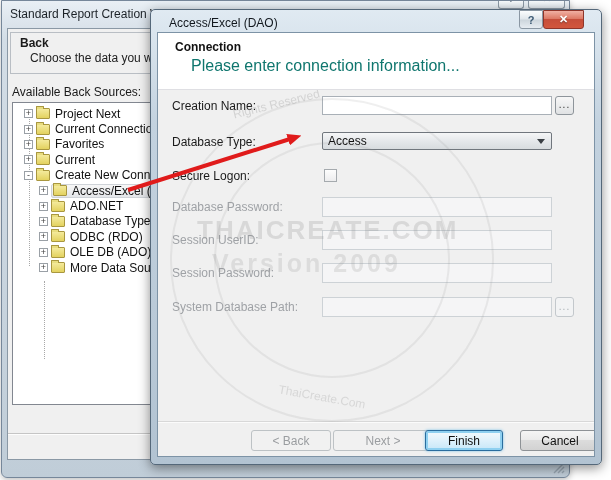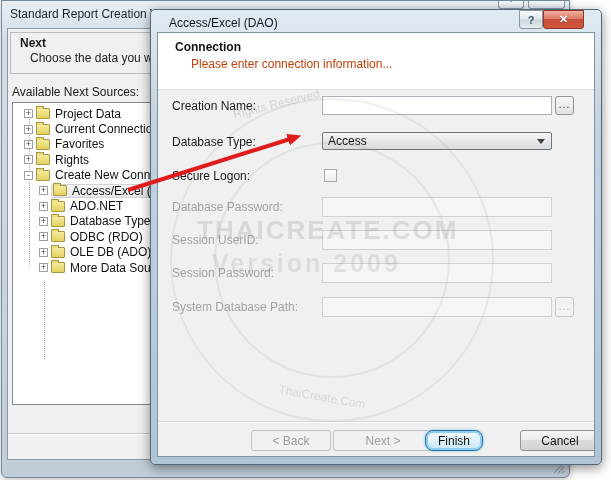--- a/index.html
+++ b/index.html
@@ -50,21 +50,21 @@
   .cap-btn{position:absolute;top:0;height:19px;border-radius:0 0 3px 3px;border:1px solid #7e5a50;
     display:flex;align-items:center;justify-content:center;font-size:11px;cursor:default;}
   .help-btn{left:368px;width:24px;background:linear-gradient(#fbfdfe,#dfe6eb 48%,#ccd5dc 52%,#e6ecf1);
     border-color:#8a97a3;color:#3c5a74;font-weight:bold;}
   .close-btn{left:392px;width:41px;background:linear-gradient(#f0b0a3 0%,#dd7a66 45%,#c64e3a 50%,#d2563d 100%);
     border-color:#8e352a;color:#fff;font-weight:bold;text-shadow:0 1px 1px rgba(0,0,0,.4);}
   .dlg-content{position:absolute;left:6px;right:6px;top:22px;bottom:7px;background:#f0f0f0;
     border:1px solid #7d93a6;overflow:hidden;}
   .dlg-header{position:absolute;left:0;right:0;top:0;height:57px;background:#fff;border-bottom:1px solid #dfdfe3;padding-left:17px;}
   .hdr-title{position:absolute;left:17px;top:7px;font-size:12px;font-weight:bold;color:#111;}
-  .hdr-sub{position:absolute;left:33px;top:24px;font-size:12px;color:#c2410c;}
+  .hdr-sub{position:absolute;left:33px;top:24px;font-size:16px;color:#0f766e;}
   .frow-label{position:absolute;left:14px;font-size:12px;color:#1b1b1b;white-space:nowrap;}
   .frow-label.dis{color:#9fa2a6;}
   .input{position:absolute;left:164px;width:230px;border:1px solid #a9b0b7;background:#fff;
     font-size:12px;padding:0 3px;outline:none;}
   .input.dis{background:#f5f5f6;border-color:#cdd2d6;}
   .browse{position:absolute;left:397px;width:19px;border:1px solid #8e959b;border-radius:3px;
     background:linear-gradient(#f7f7f7,#e0e2e4);font-size:10px;letter-spacing:1px;color:#333;
     display:flex;align-items:flex-end;justify-content:center;padding-bottom:4px;}
   .browse.dis{border-color:#c3c8cc;color:#aab0b5;background:#f2f3f4;}
   .combo{position:absolute;left:164px;width:230px;height:18px;border:1px solid #70767d;border-radius:2px;
@@ -105,48 +105,48 @@
     <div class="wiz-title">Standard Report Creation Wizard</div>
     <div class="wiz-partial-btn" style="left:496px;width:26px;">
       <span>?</span>
     </div>
     <div class="wiz-partial-btn" style="left:526px;width:37px;">
       <span>✕</span>
     </div>
 
     <div class="wiz-content">
       <div class="groupbox">
-        <div class="gb-title">Next</div>
+        <div class="gb-title">Back</div>
         <div class="gb-desc">Choose the data you want to</div>
       </div>
-      <div class="sources-label">Available Next Sources:</div>
+      <div class="sources-label">Available Back Sources:</div>
 
       <div class="treebox">
         <div class="tree-guide tg1"></div>
         <div class="tree-guide tg2"></div>
 
         <div class="trow lvl0">
           <span class="expand">+</span>
           <span class="folder"></span>
-          <span class="tlabel">Project Data</span>
+          <span class="tlabel">Project Next</span>
         </div>
         <div class="trow lvl0">
           <span class="expand">+</span>
           <span class="folder"></span>
           <span class="tlabel">Current Connections</span>
         </div>
         <div class="trow lvl0">
           <span class="expand">+</span>
           <span class="folder"></span>
           <span class="tlabel">Favorites</span>
         </div>
         <div class="trow lvl0">
           <span class="expand">+</span>
           <span class="folder"></span>
-          <span class="tlabel">Rights</span>
+          <span class="tlabel">Current</span>
         </div>
         <div class="trow lvl0">
           <span class="expand">-</span>
           <span class="folder"></span>
           <span class="tlabel">Create New Connection</span>
         </div>
         <div class="trow lvl1">
           <span class="expand">+</span>
           <span class="sel">
             <span class="folder"></span>
@@ -242,21 +242,21 @@
       <div class="frow-label dis" style="top:267px;">System Database Path:</div>
       <input class="input dis" style="top: 264px; height: 20px;" disabled="" value="">
       <div class="browse dis" style="top:264px;height:20px;">
         <span>...</span>
       </div>
 
       <div class="divider"></div>
 
       <div class="btn dis" style="left:93px;width:80px;">&lt; Back</div>
       <div class="btn dis" style="left:175px;width:100px;">Next &gt;</div>
-      <div class="btn default" style="left:267px;width:58px;border-radius:8px;">Finish</div>
+      <div class="btn default" style="left:267px;width:78px;">Finish</div>
       <div class="btn" style="left:356px;width:80px;margin-left:6px;">Cancel</div>
     </div>
   </div>
 
   <svg class="red-arrow" width="611" height="480" viewBox="0 0 611 480">
     <defs>
       <marker id="ah" markerUnits="userSpaceOnUse" markerWidth="14" markerHeight="12" refX="2" refY="6" orient="auto">
         <path d="M0,0 L14,6 L0,12 Z" fill="#e01b1b"></path>
       </marker>
     </defs>

